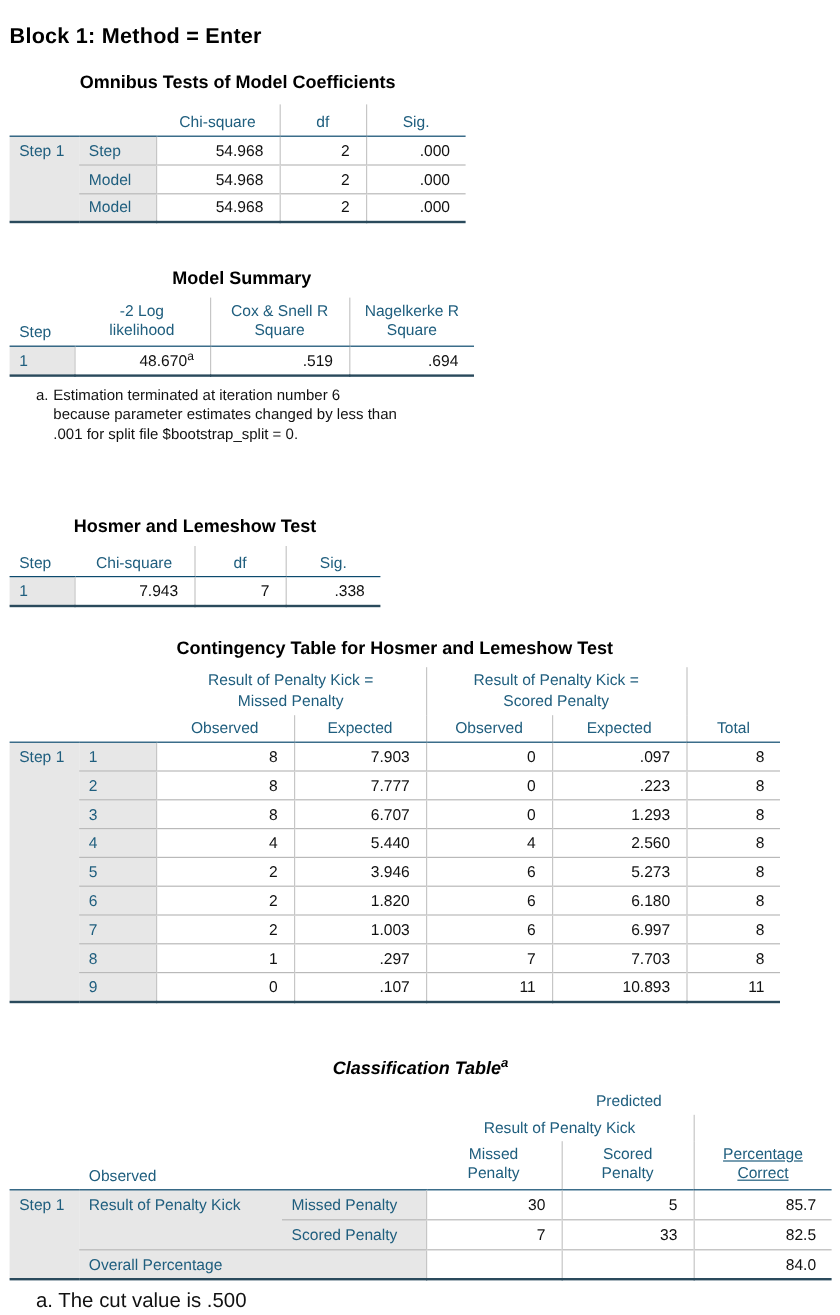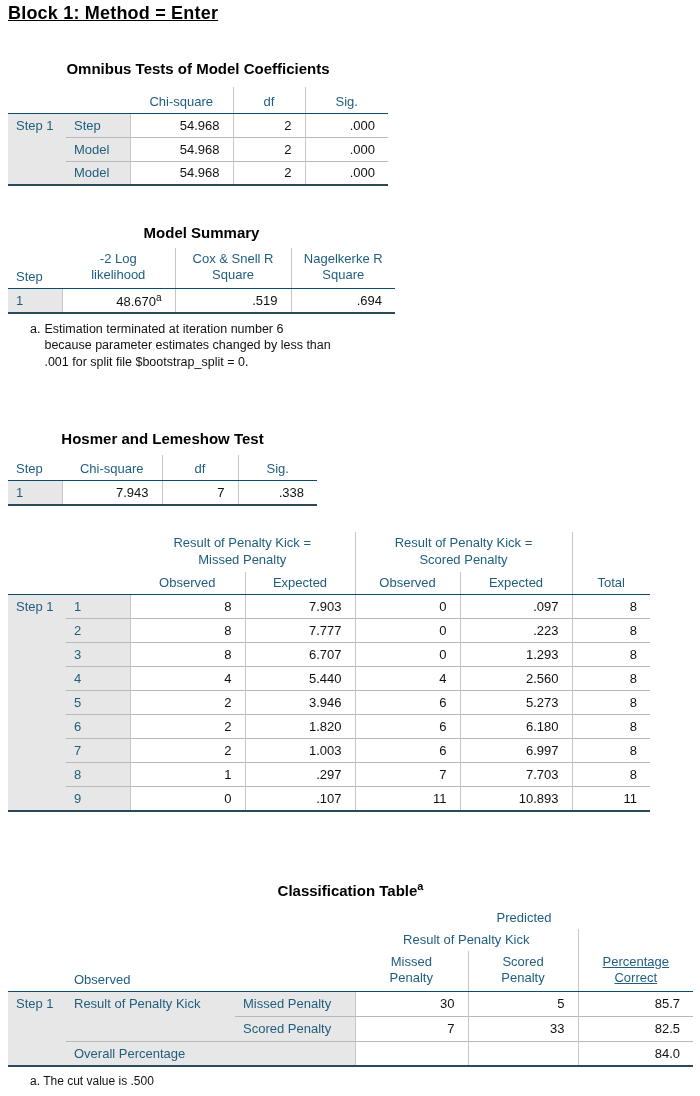--- a/index.html
+++ b/index.html
@@ -33,26 +33,26 @@
   .r26 { height:26px; } .r24 { height:24px; } .r25 { height:25px; }
   .r40 { height:40px; } .r22 { height:22px; } .r20 { height:20px; } .r38 { height:38px; }
 
   
   .hw { display:inline-block; white-space:normal; line-height:1.25; }
   .w70 { width:70px; } .w86 { width:86px; } .w100 { width:100px; } .w160 { width:160px; } .w80 { width:80px;text-decoration:underline; }
 
   .footnote { font-size:12.5px; color:#111; display:flex; margin-top:7px; margin-left:22px; line-height:1.3; }
   .footnote .fm { margin-right:4px; }
   .footnote .ft { width:288px; }
-  .footnote-single { font-size:12px; color:#111; margin-top:7px; margin-left:22px; }
+  .footnote-single { font-size:17px; color:#111; margin-top:7px; margin-left:22px; }
 </style>
 </head>
 <body>
 
-<div class="section main-title" style="top:3px;text-decoration:underline;">Block 1: Method = Enter</div>
+<div class="section main-title" style="top:20px;">Block 1: Method = Enter</div>
 
 <div class="section" style="top:60px; width:380px;">
   <div class="tbl-heading">Omnibus Tests of Model Coefficients</div>
   <table style="width:380px;">
     <colgroup>
         <col style="width:58px">
         <col style="width:64px">
         <col style="width:103px">
         <col style="width:72px">
         <col style="width:83px">
@@ -138,20 +138,21 @@
       <td class="stub">1</td>
       <td class="v vl">7.943</td>
       <td class="v vl">7</td>
       <td class="v vl">.338</td>
     </tr>
   </tbody>
     </table>
 </div>
 
 <div class="section" style="top:532px; width:642px;">
+  <div class="tbl-heading" style="margin-bottom:7px;">Contingency Table for Hosmer and Lemeshow Test</div>
   <table style="width:642px;">
     <colgroup>
         <col style="width:58px">
         <col style="width:64px">
         <col style="width:115px">
         <col style="width:110px">
         <col style="width:105px">
         <col style="width:112px">
         <col style="width:78px">
       </colgroup>
@@ -242,21 +243,21 @@
       <td class="v vl sep">.107</td>
       <td class="v vl sep">11</td>
       <td class="v vl sep">10.893</td>
       <td class="v vl sep">11</td>
     </tr>
   </tbody>
     </table>
 </div>
 
 <div class="section" style="top:880px; width:685px;">
-  <div class="tbl-heading" style="margin-bottom:8px;"><span>Classification Table</span><sup>a</sup></div>
+  <div class="tbl-heading" style="margin-bottom:8px;font-style:italic;"><span>Classification Table</span><sup>a</sup></div>
   <table style="width:685px;">
     <colgroup>
         <col style="width:58px">
         <col style="width:169px">
         <col style="width:120px">
         <col style="width:113px">
         <col style="width:110px">
         <col style="width:115px">
       </colgroup>
     <tbody>

